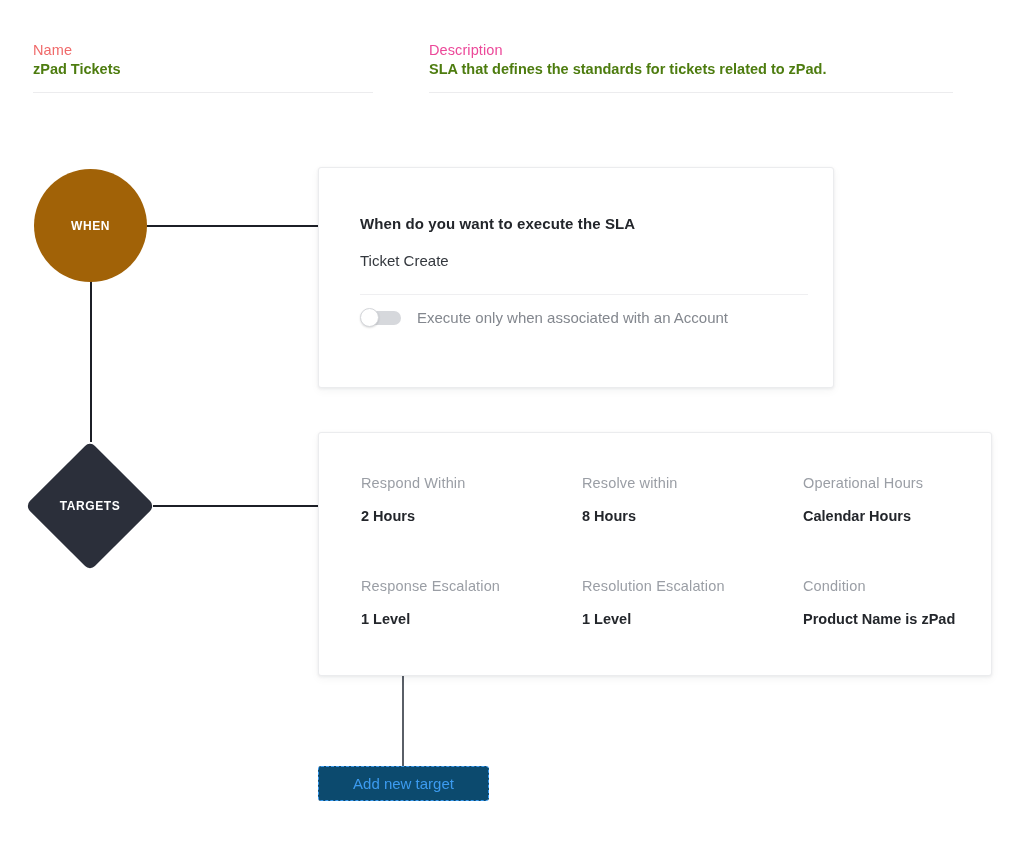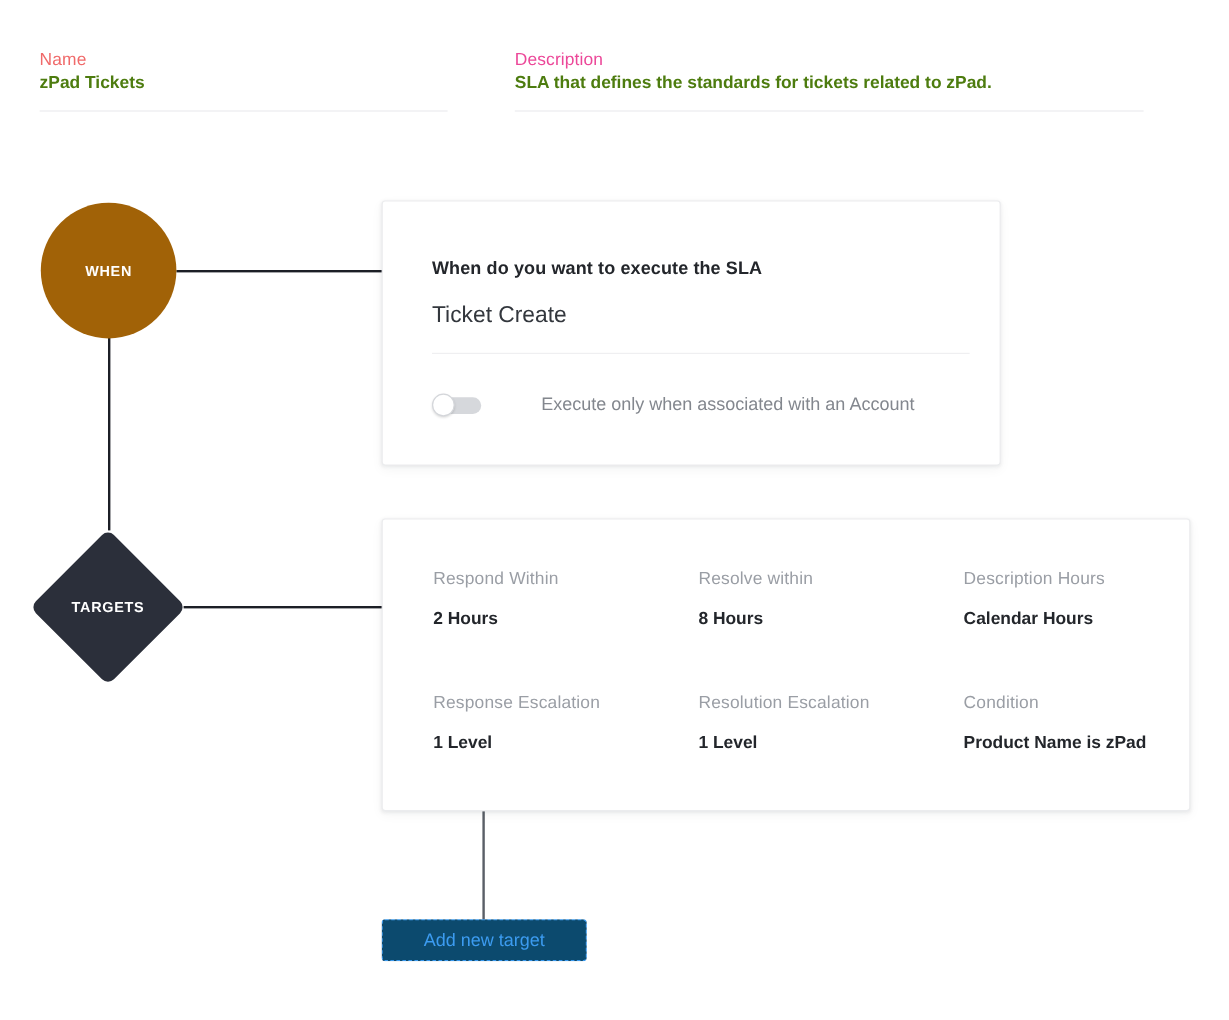--- a/index.html
+++ b/index.html
@@ -100,34 +100,34 @@
     left: 41px; top: 47px;
     font-size: 15px;
     font-weight: bold;
     color: #23262b;
     letter-spacing: 0.1px;
     text-align: right;
   }
   .when-value {
     position: absolute;
     left: 41px; top: 84px;
-    font-size: 19px;
+    font-size: 15px;
     color: #33373d;
   }
   .card-divider {
     position: absolute;
     left: 41px; top: 126px;
     width: 448px; height: 1px;
     background: #efeff1;
   }
 
   .toggle-row {
     position: absolute;
-    left: 41px; top: 160px;
-    display: flex; align-items: center; gap: 34px;
+    left: 41px; top: 140px;
+    display: flex; align-items: center;
   }
   .toggle {
     position: relative;
     width: 41px; height: 19px;
     flex: 0 0 auto;
   }
   .toggle .track {
     position: absolute;
     left: 8px; top: 3px;
     width: 33px; height: 14px;
@@ -237,21 +237,21 @@
     <div class="tg-row">
       <div class="tg-cell">
         <div class="tg-label">Respond Within</div>
         <div class="tg-value">2 Hours</div>
       </div>
       <div class="tg-cell">
         <div class="tg-label">Resolve within</div>
         <div class="tg-value">8 Hours</div>
       </div>
       <div class="tg-cell">
-        <div class="tg-label">Description Hours</div>
+        <div class="tg-label">Operational Hours</div>
         <div class="tg-value">Calendar Hours</div>
       </div>
     </div>
     <div class="tg-row second">
       <div class="tg-cell">
         <div class="tg-label">Response Escalation</div>
         <div class="tg-value">1 Level</div>
       </div>
       <div class="tg-cell">
         <div class="tg-label">Resolution Escalation</div>

